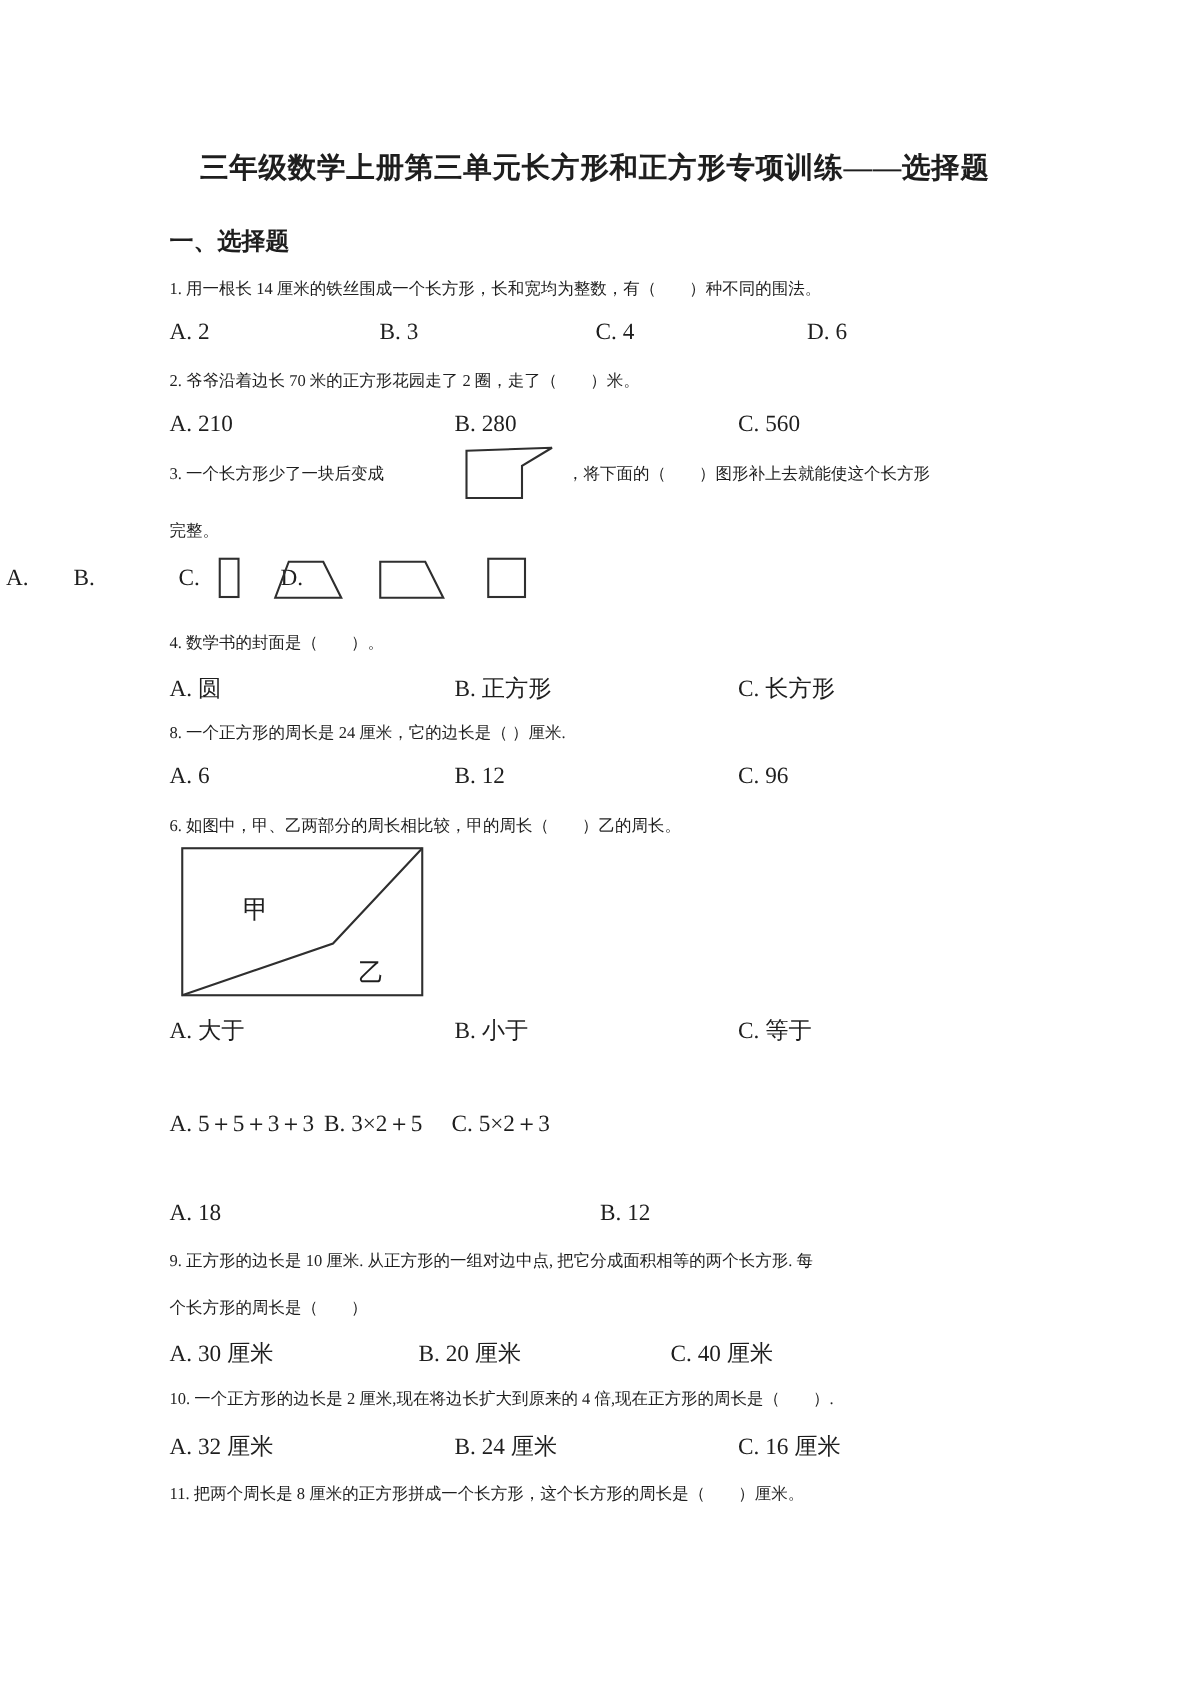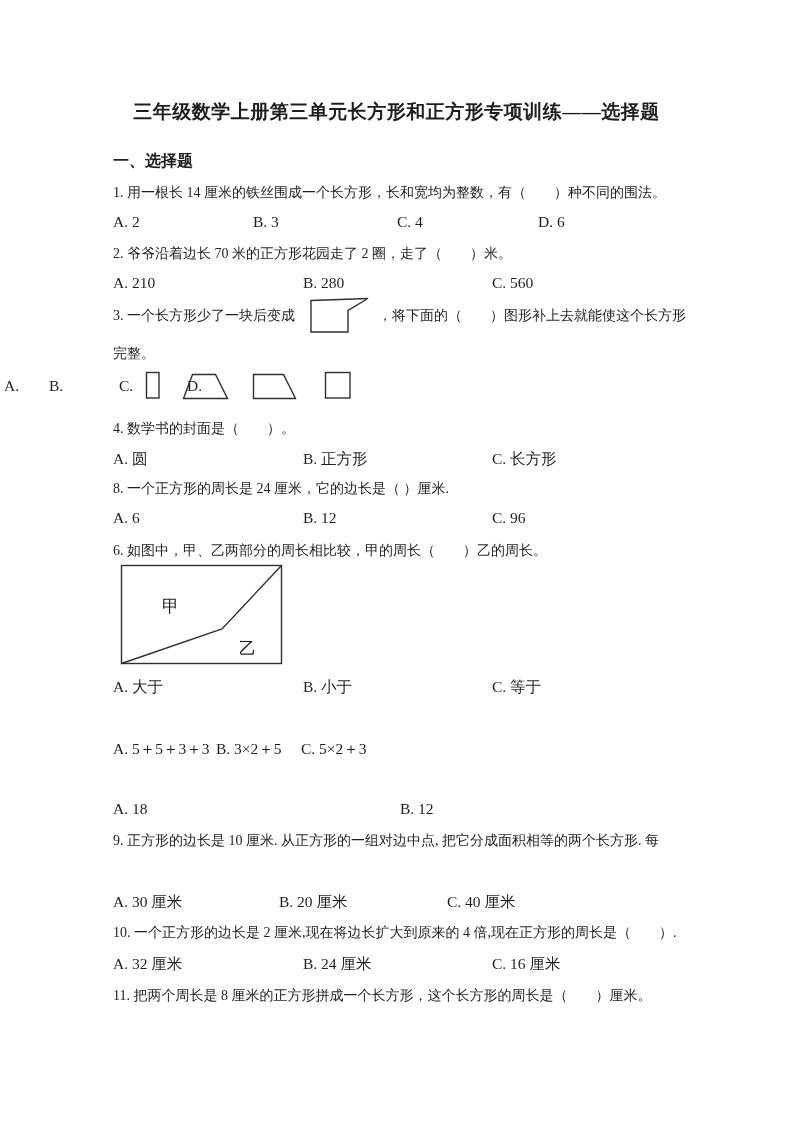--- a/index.html
+++ b/index.html
@@ -12,21 +12,21 @@
   .title{
     position:absolute;top:99px;left:0;width:100%;
     text-align:center;font-size:19px;font-weight:700;
     letter-spacing:0.5px;white-space:nowrap;
   }
   .heading{
     position:absolute;left:113px;top:151px;
     font-size:16px;font-weight:700;white-space:nowrap;
   }
   .ln{
-    position:absolute;left:113px;font-size:14px;
+    position:absolute;left:113px;font-size:11px;
     line-height:20px;white-space:pre;font-family:Liberation Serif, serif;
   }
   .optrow{position:absolute;left:0;width:793px;height:22px;font-family:Liberation Serif, serif;}
   .opt{position:absolute;top:0;font-size:15.5px;white-space:pre;}
   
   .c1{left:113px}
   .q1-c2{left:253px}.q1-c3{left:397px}.q1-c4{left:538px}
   .std-c2{left:303px}.std-c3{left:492px}
   .q7-c2{left:216px}.q7-c3{left:301px}
   .q8-c2{left:400px}
@@ -115,20 +115,21 @@
     <span class="opt q7-c2">B. 3×2＋5</span>
     <span class="opt q7-c3">C. 5×2＋3</span>
   </div>
 
   <div class="optrow" style="top:800px">
     <span class="opt c1">A. 18</span>
     <span class="opt q8-c2">B. 12</span>
   </div>
 
   <div class="ln" style="top:831px">9. 正方形的边长是 10 厘米. 从正方形的一组对边中点, 把它分成面积相等的两个长方形. 每</div>
+  <div class="ln" style="top:862px">个长方形的周长是（　　）</div>
   <div class="optrow" style="top:892px">
     <span class="opt c1">A. 30 厘米</span>
     <span class="opt q9-c2">B. 20 厘米</span>
     <span class="opt q9-c3">C. 40 厘米</span>
   </div>
 
   <div class="ln" style="top:923px">10. 一个正方形的边长是 2 厘米,现在将边长扩大到原来的 4 倍,现在正方形的周长是（　　）.</div>
   <div class="optrow" style="top:954px">
     <span class="opt c1">A. 32 厘米</span>
     <span class="opt std-c2">B. 24 厘米</span>

